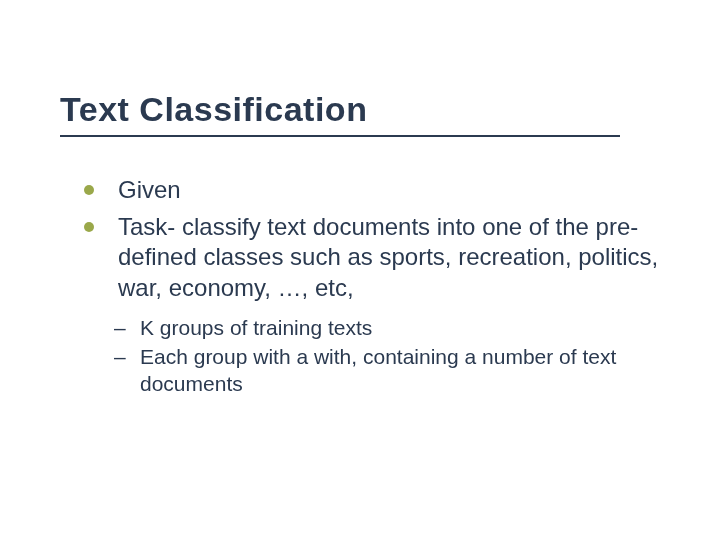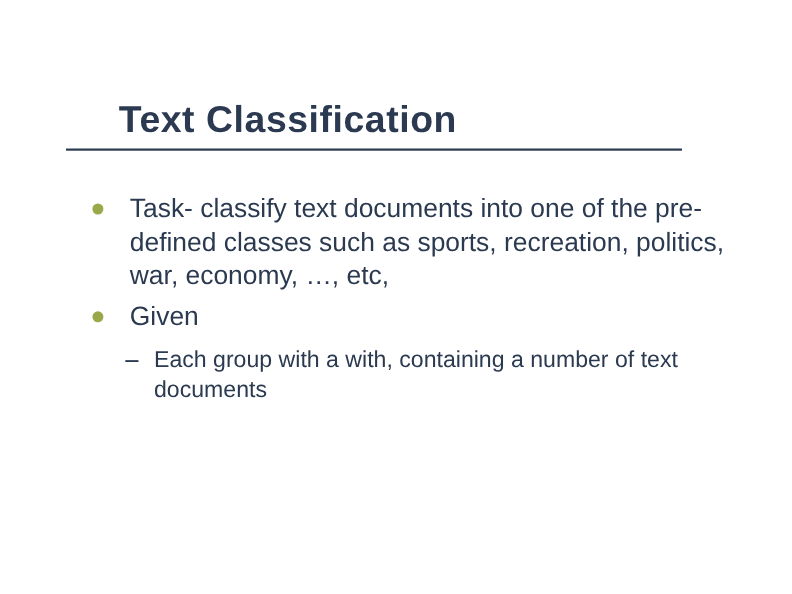--- a/index.html
+++ b/index.html
@@ -9,21 +9,20 @@
     height: 540px;
     padding: 90px 40px 40px 60px;
     position: relative;
   }
   .title {
     font-size: 34px;
     font-weight: bold;
     color: #2b3a50;
     letter-spacing: 0.5px;
     margin-bottom: 6px;
-    margin-left: 48px;
   }
   .title-rule {
     height: 2px;
     background: #2b3a50;
     width: 560px;
     margin-bottom: 38px;
   }
   .bullets {
     list-style: none;
     padding-left: 20px;
@@ -69,30 +68,31 @@
 </head>
 <body>
 
 <div class="slide">
   <div class="title">Text Classification</div>
   <div class="title-rule"></div>
 
   <ul class="bullets">
     <li>
       <span class="dot"></span>
-      <span>Task- classify text documents into one of the pre-defined classes such as sports, recreation, politics, war, economy, …, etc,</span>
+      <span>Given</span>
     </li>
     <li>
       <span class="dot"></span>
-      <span>Given</span>
+      <span>Task- classify text documents into one of the pre-defined classes such as sports, recreation, politics, war, economy, …, etc,</span>
     </li>
   </ul>
 
   <ul class="subbullets">
     <li>
       <span class="dash">–</span>
+      <span>K groups of training texts</span>
     </li>
     <li>
       <span class="dash">–</span>
       <span>Each group with a with, containing a number of text documents</span>
     </li>
   </ul>
 </div>
 
 </body></html>

